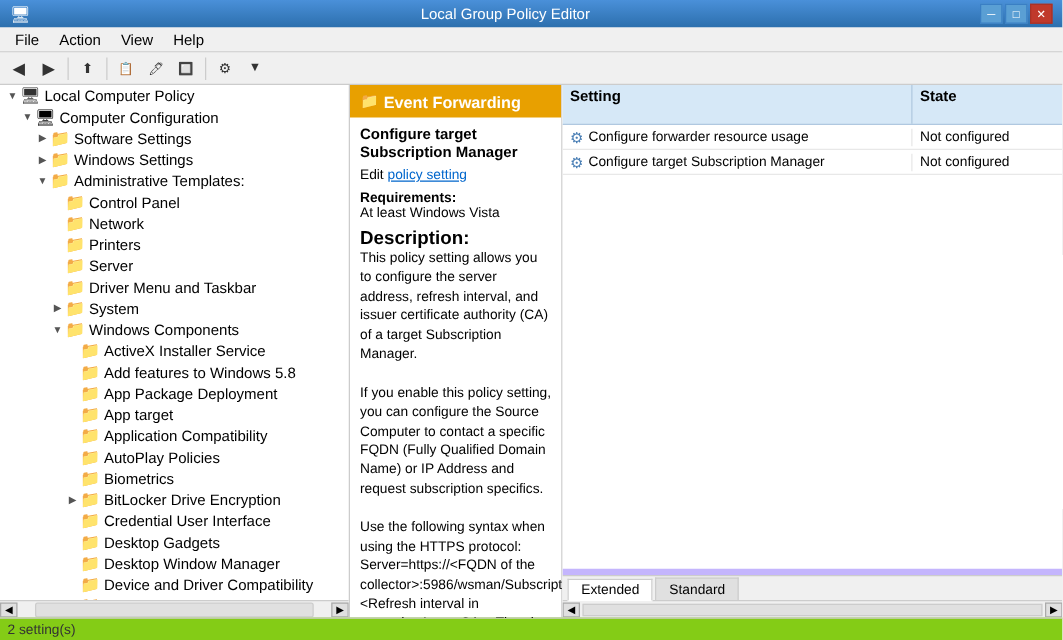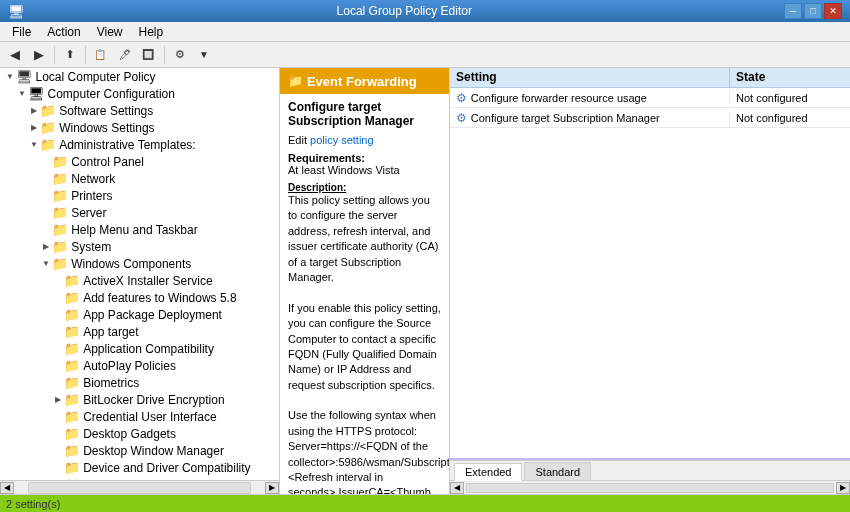--- a/index.html
+++ b/index.html
@@ -185,25 +185,26 @@
       flex: 1;
       overflow-y: auto;
     }
     .policy-title {
       font-size: 12px;
       font-weight: bold;
       margin-bottom: 6px;
     }
     .policy-link {
       color: #0066cc;
+      text-decoration: underline;
       cursor: pointer;
     }
     .policy-req-label { font-size: 11px; font-weight: bold; margin-top: 6px; }
     .policy-req { font-size: 11px; margin-bottom: 6px; }
-    .policy-desc-label { font-size: 10px; font-weight: bold; margin-top: 4px; text-decoration: underline; }
+    .policy-desc-label { font-size: 15px; font-weight: bold; margin-top: 4px; }
     .policy-desc { font-size: 11px; line-height: 1.4; }
 
     
     .v-scroll-track {
       width: 14px;
       background: #f0f0f0;
       border-left: 1px solid #ccc;
       flex-shrink: 0;
       display: flex;
       flex-direction: column;
@@ -227,21 +228,21 @@
       flex: 1;
       background: white;
       display: flex;
       flex-direction: column;
       overflow: hidden;
     }
     .right-header {
       background: #d6e8f7;
       border-bottom: 1px solid #b0c8e0;
       display: flex;
-      height: 20px;
+      height: 32px;
       flex-shrink: 0;
     }
     .right-col-setting {
       flex: 1;
       padding: 2px 6px;
       font-size: 12px;
       font-weight: bold;
       border-right: 1px solid #b0c8e0;
     }
     .right-col-state {
@@ -424,21 +425,21 @@
 
       <div class="tree-item indent-4">
         <span class="expand-btn"> </span>
         <span class="tree-icon folder-icon">📁</span>
         <span class="tree-label">Server</span>
       </div>
 
       <div class="tree-item indent-4">
         <span class="expand-btn"> </span>
         <span class="tree-icon folder-icon">📁</span>
-        <span class="tree-label">Help Menu and Taskbar</span>
+        <span class="tree-label">Driver Menu and Taskbar</span>
       </div>
 
       <div class="tree-item indent-4">
         <span class="expand-btn">▶</span>
         <span class="tree-icon folder-icon">📁</span>
         <span class="tree-label">System</span>
       </div>
 
       <div class="tree-item indent-4">
         <span class="expand-btn">▼</span>
@@ -575,21 +576,21 @@
         </div>
         <div class="right-row">
           <div class="right-cell-setting">
             <span class="row-icon">⚙</span>
             <span>Configure target Subscription Manager</span>
           </div>
           <div class="right-cell-state">Not configured</div>
         </div>
       </div>
 
-      <div style="display:flex;align-items:stretch;border-top:2px solid #c4b5fd;">
+      <div style="display:flex;align-items:stretch;border-top:5px solid #c4b5fd;">
         <div style="flex:1;">
           <div class="bottom-tabs">
             <div class="tab active">Extended</div>
             <div class="tab">Standard</div>
           </div>
         </div>
       </div>
 
       <div style="height:14px;background:#f0f0f0;border-top:1px solid #ccc;display:flex;align-items:center;">
         <button style="width:14px;height:12px;border:1px solid #aaa;background:#e0e0e0;font-size:8px;cursor:pointer;">◀</button>

